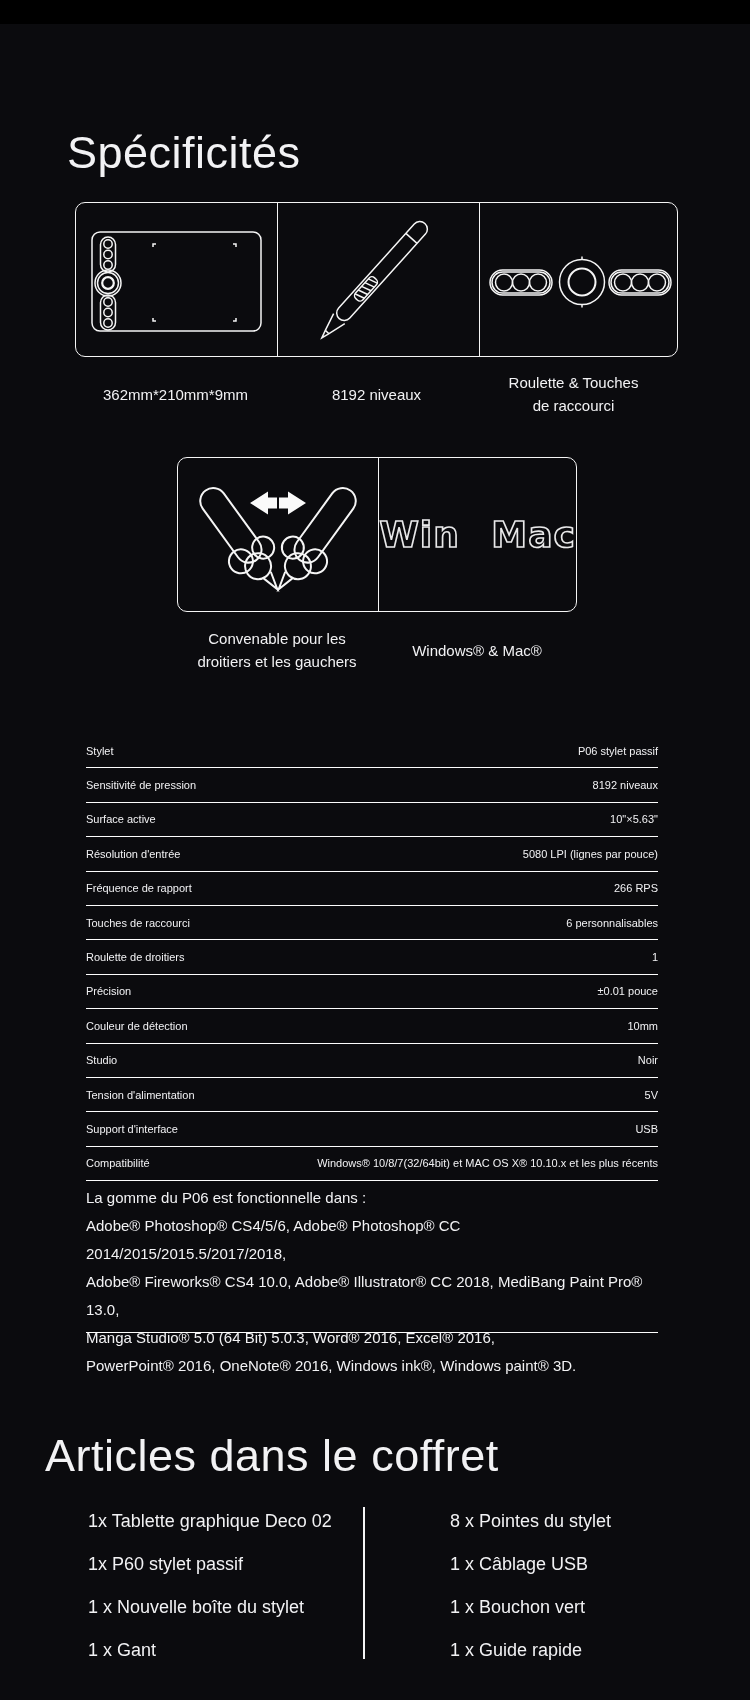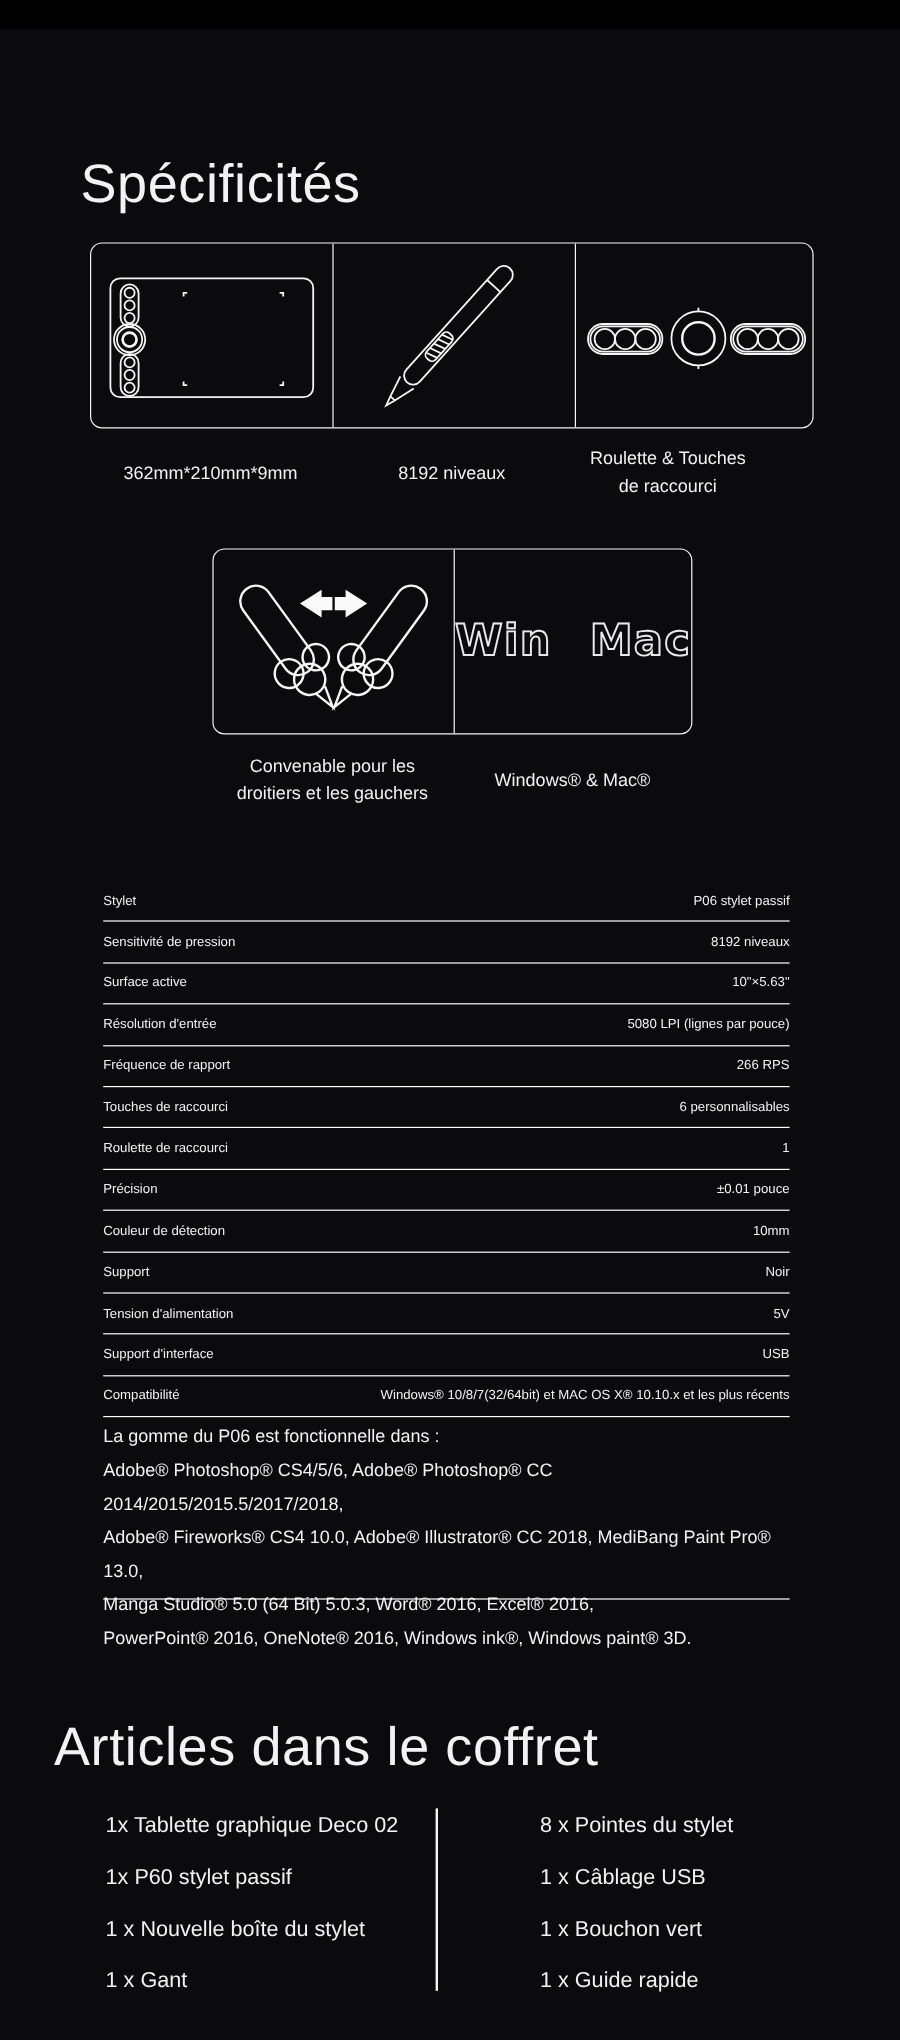--- a/index.html
+++ b/index.html
@@ -24,21 +24,21 @@
   .sketch2{stroke:#f5f5f5;fill:none;stroke-width:2;}
   .fillw{fill:#fafafa;stroke:none;}
 
   .winmac{font-family:"DejaVu Sans","Liberation Sans",sans-serif;font-size:36px;font-weight:bold;
     color:transparent;-webkit-text-stroke:1.6px #e9e9ea;letter-spacing:1px;word-spacing:18px;}
 
   
   .cap{position:absolute;display:flex;align-items:center;justify-content:center;
     text-align:center;font-size:15px;line-height:23px;white-space:pre-line;height:48px;}
   .cap.r1{top:346px;width:201px;}
-  .cap.c1{left:75px;} .cap.c2{left:276px;} .cap.c3{left:456px;}
+  .cap.c1{left:75px;} .cap.c2{left:276px;} .cap.c3{left:473px;}
   .cap.r2{top:602px;width:200px;}
   .cap.c4{left:177px;} .cap.c5{left:377px;}
 
   
   .spec-table{position:absolute;left:86px;top:710px;width:572px;}
   .spec-row{height:34.4px;display:flex;justify-content:space-between;align-items:center;
     border-bottom:1px solid #fdfdfd;font-size:11px;box-sizing:border-box;white-space:nowrap;}
   .spec-row .lab{text-align:left;}
   .spec-row .val{text-align:right;}
 
@@ -178,33 +178,33 @@
       </div>
     <div class="spec-row">
         <span class="lab">Fréquence de rapport</span>
         <span class="val">266 RPS</span>
       </div>
     <div class="spec-row">
         <span class="lab">Touches de raccourci</span>
         <span class="val">6 personnalisables</span>
       </div>
     <div class="spec-row">
-        <span class="lab">Roulette de raccourci</span>
+        <span class="lab">Roulette de droitiers</span>
         <span class="val">1</span>
       </div>
     <div class="spec-row">
         <span class="lab">Précision</span>
         <span class="val">±0.01 pouce</span>
       </div>
     <div class="spec-row">
         <span class="lab">Couleur de détection</span>
         <span class="val">10mm</span>
       </div>
     <div class="spec-row">
-        <span class="lab">Support</span>
+        <span class="lab">Studio</span>
         <span class="val">Noir</span>
       </div>
     <div class="spec-row">
         <span class="lab">Tension d'alimentation</span>
         <span class="val">5V</span>
       </div>
     <div class="spec-row">
         <span class="lab">Support d'interface</span>
         <span class="val">USB</span>
       </div>

